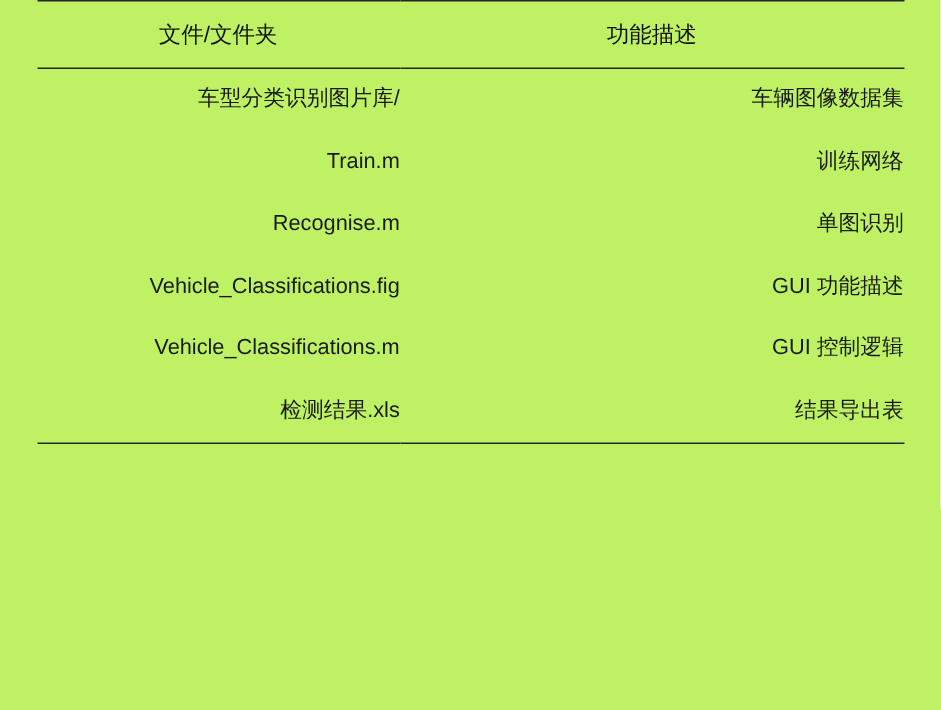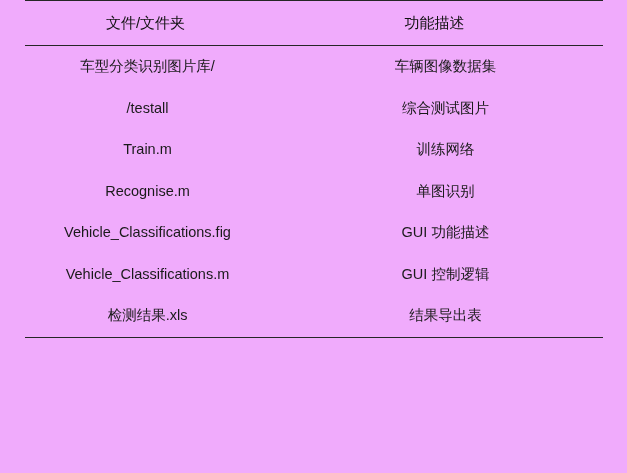--- a/index.html
+++ b/index.html
@@ -11,32 +11,32 @@
     width: 627px;
     height: 473px;
     font-family: "Liberation Sans", sans-serif;
     color: #000000;
     overflow: hidden;
   }
   .sheet {
     width: 627px;
     height: 473px;
     position: relative;
-    background: #f0abfc;
+    background: #bef264;
     box-sizing: border-box;
   }
   table.file-table {
     border-collapse: collapse;
     width: 578px;
     margin: 0 auto;
     table-layout: fixed;
   }
   table.file-table th,
   table.file-table td {
-    text-align: center;
+    text-align: right;
     font-weight: normal;
     font-size: 14.5px;
     color: #1a1a1a;
     padding: 0;
     vertical-align: middle;
   }
   
   col.col-file { width: 242px; }
   col.col-desc { width: 336px; }
 
@@ -87,24 +87,20 @@
           <span class="header-label">功能描述</span>
         </th>
       </tr>
     </thead>
     <tbody>
       <tr class="data-row">
         <td class="cell-file">车型分类识别图片库/</td>
         <td class="cell-desc">车辆图像数据集</td>
       </tr>
       <tr class="data-row">
-        <td class="cell-file">/testall</td>
-        <td class="cell-desc">综合测试图片</td>
-      </tr>
-      <tr class="data-row">
         <td class="cell-file">Train.m</td>
         <td class="cell-desc">训练网络</td>
       </tr>
       <tr class="data-row">
         <td class="cell-file">Recognise.m</td>
         <td class="cell-desc">单图识别</td>
       </tr>
       <tr class="data-row">
         <td class="cell-file">Vehicle_Classifications.fig</td>
         <td class="cell-desc">GUI 功能描述</td>

